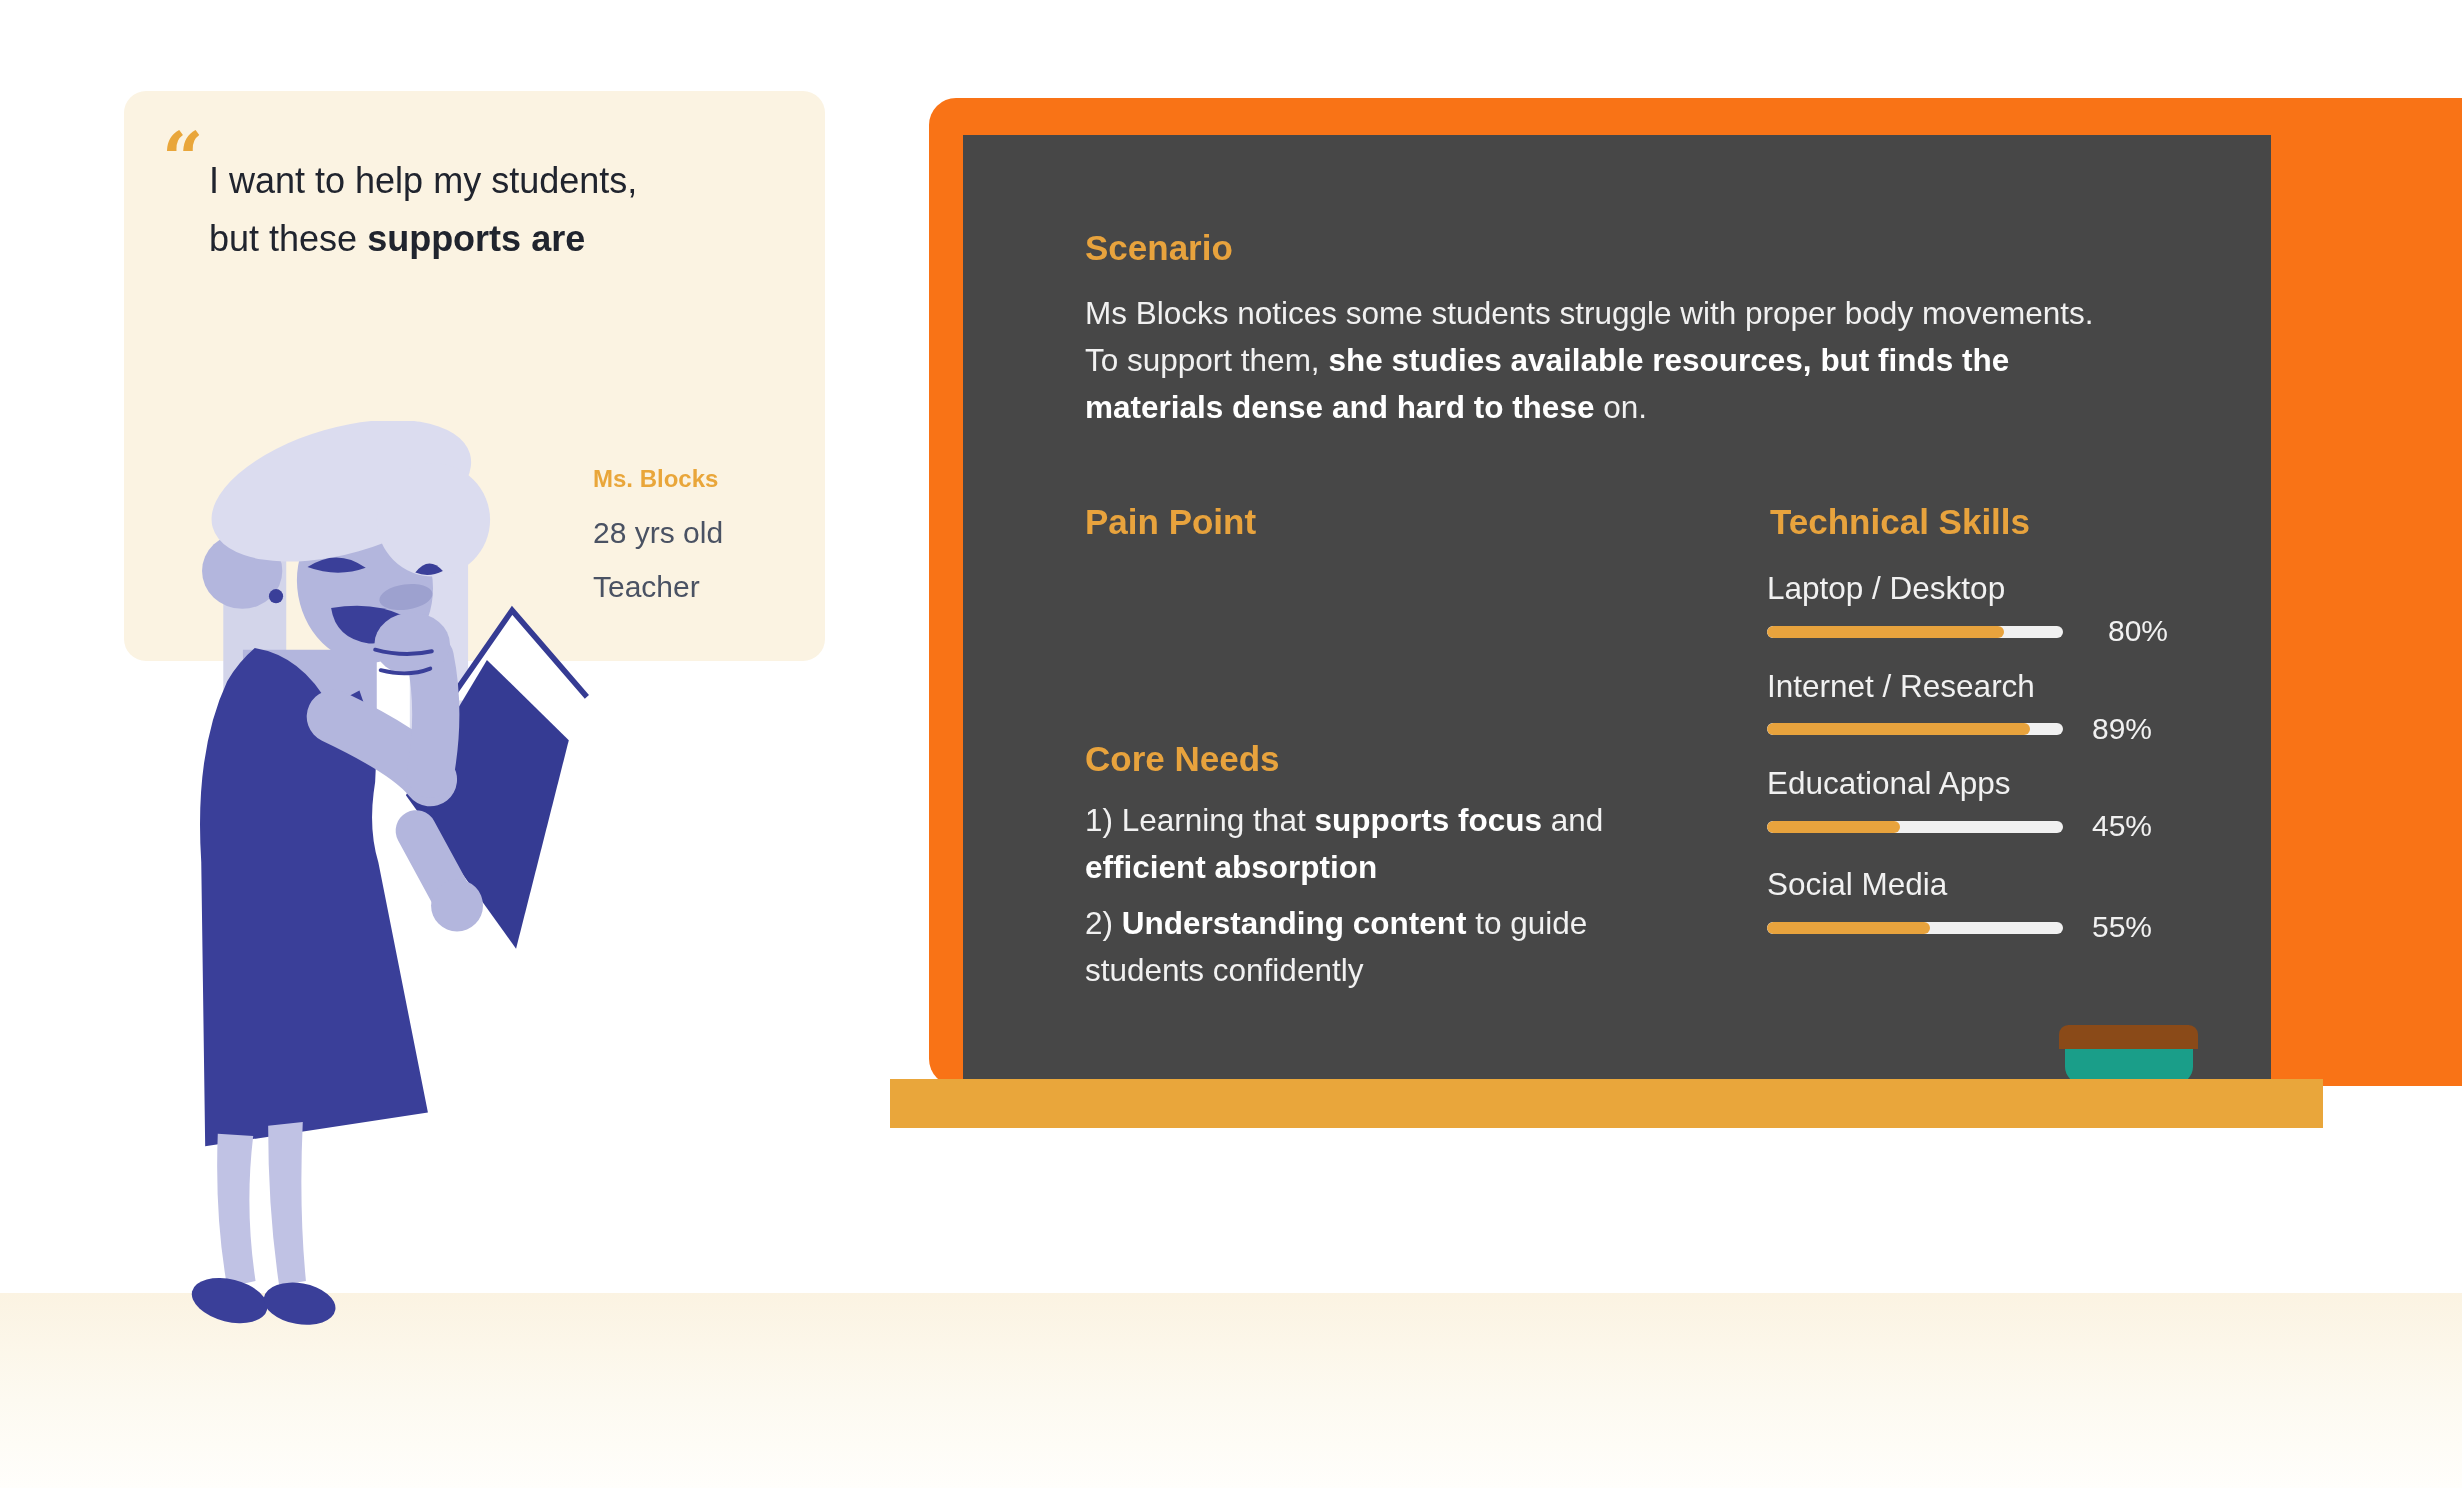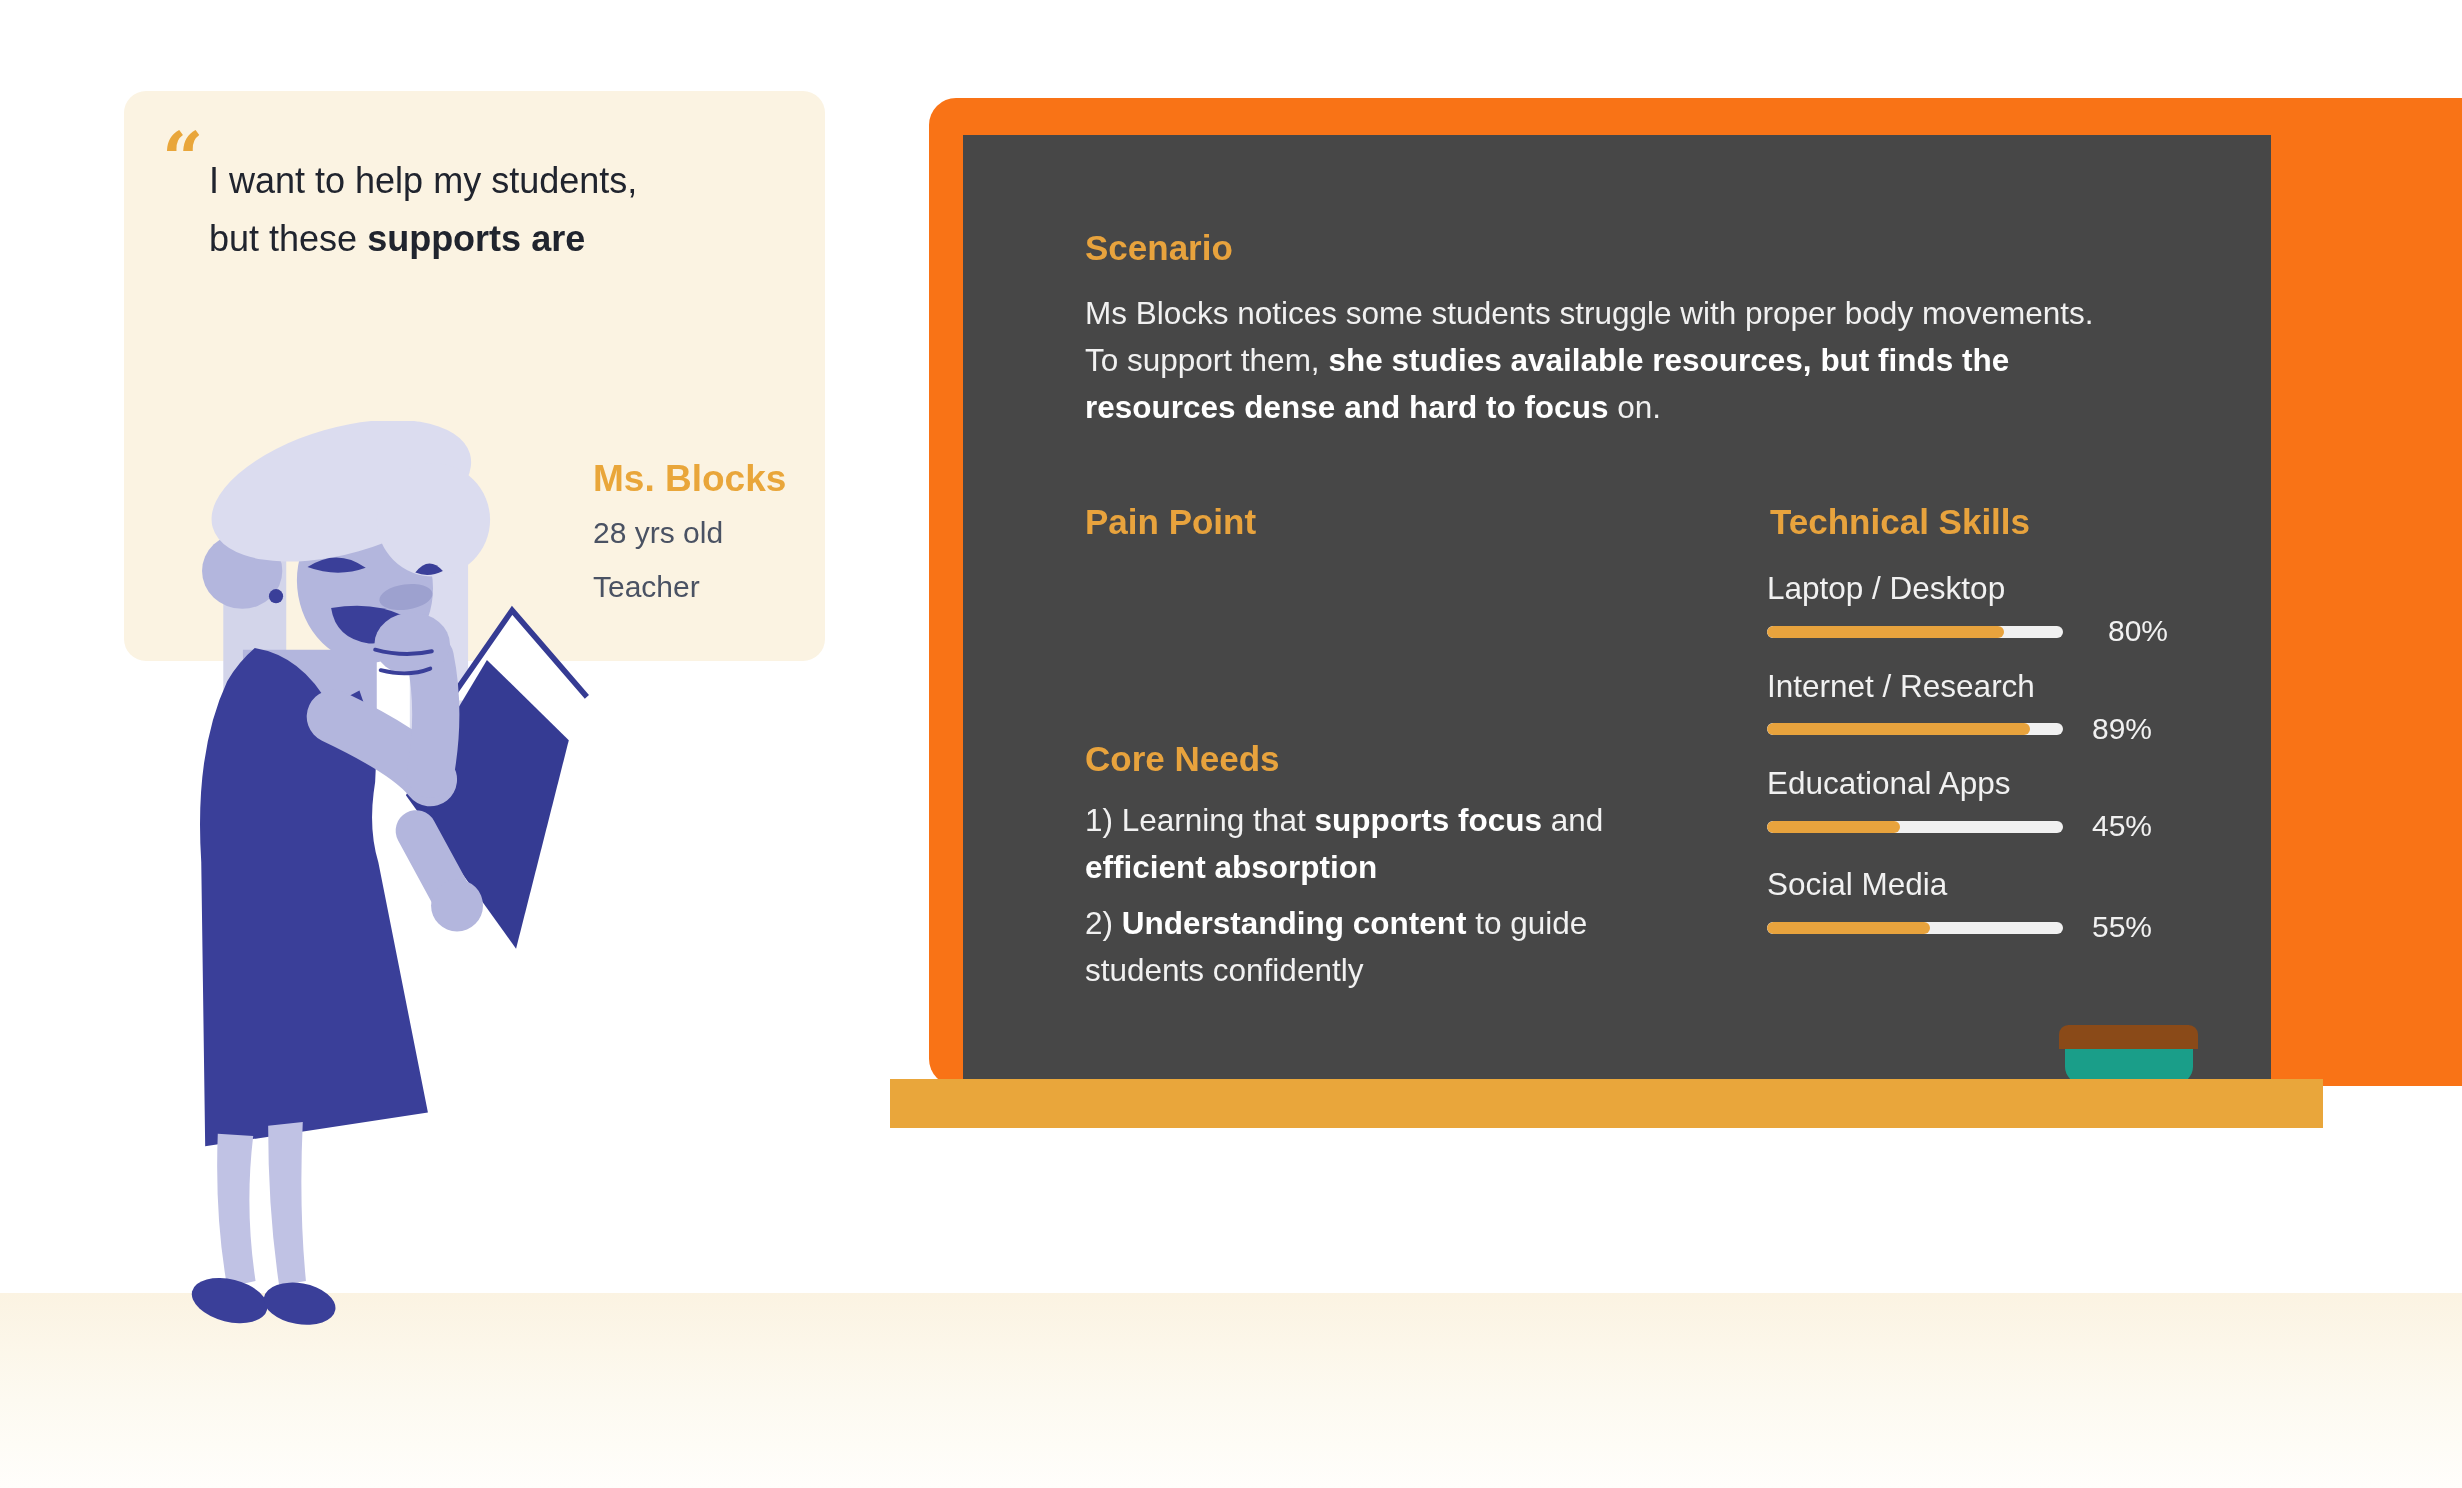--- a/index.html
+++ b/index.html
@@ -15,21 +15,21 @@
 
   
   .quote-card{left:124px;top:91px;width:701px;height:570px;background:#FBF3E2;border-radius:22px;}
   .open-mark{left:38px;top:31.5px;font-family:"DejaVu Serif",serif;font-weight:700;
     font-size:72px;line-height:72px;color:#E9A63A;}
   .quote-text{left:85px;top:61px;width:488px;font-size:36px;line-height:58px;color:#20242E;font-weight:400;}
   .seg-b{font-weight:700;}
   .qmark-inline{font-family:"DejaVu Serif",serif;font-weight:700;color:#E9A63A;
     font-size:46px;line-height:0;vertical-align:7.9px;margin-left:7.9px;}
   .persona-info{left:469px;top:361px;}
-  .persona-name{font-size:37px;line-height:54px;font-weight:700;color:#E9A63A;}
+  .persona-name{font-size:24px;line-height:54px;font-weight:700;color:#E9A63A;}
   .persona-sub{font-size:30px;line-height:54px;color:#4A5263;}
 
   
   .chalk-frame{left:929px;top:98px;width:1620px;height:988px;background:#f97316;border-radius:27px;}
   .board{left:34px;top:37px;width:1308px;height:951px;background:#474747;}
   .tray{left:890px;top:1079px;width:1433px;height:49px;background:#E9A63B;}
 
   .board-h{color:#E8A33D;font-weight:700;font-size:35px;line-height:41px;}
   .board-line{color:#F1F1F1;font-size:31.5px;line-height:47px;font-weight:400;}
   .board-line .seg-b{color:#FFFFFF;}
@@ -108,21 +108,21 @@
     <circle cx="352" cy="615" r="33" fill="#B3B6DD"></circle>
   </svg>
 
   <div class="abs chalk-frame">
     <div class="abs board">
 
       <div class="abs board-h" style="left:122px;top:92px;">Scenario</div>
       <div class="abs" style="left:122px;top:155px;">
         <div class="board-line"><span>Ms Blocks notices some students struggle with proper body movements.</span></div>
         <div class="board-line"><span>To support them, </span><span class="seg-b">she studies available resources, but finds the</span></div>
-        <div class="board-line"><span class="seg-b">resources dense and hard to focus</span><span> on.</span></div>
+        <div class="board-line"><span class="seg-b">materials dense and hard to these</span><span> on.</span></div>
       </div>
 
       <div class="abs board-h" style="left:122px;top:366px;">Pain Point</div>
 
       <div class="abs board-h" style="left:122px;top:603px;">Core Needs</div>
       <div class="abs" style="left:122px;top:662px;">
         <div class="board-line"><span>1) Learning that </span><span class="seg-b">supports focus</span><span> and</span></div>
         <div class="board-line"><span class="seg-b">efficient absorption</span></div>
       </div>
       <div class="abs" style="left:122px;top:765px;">

